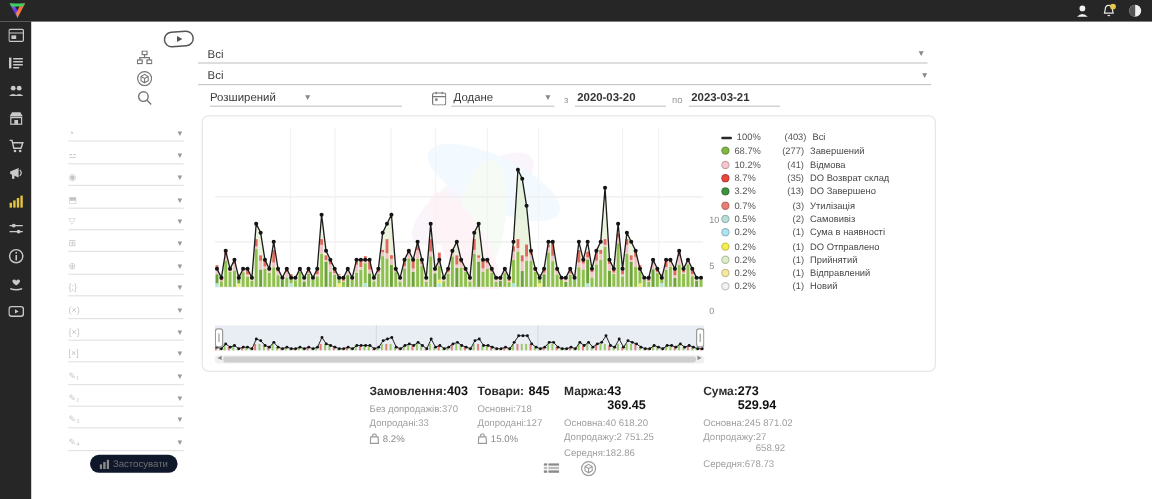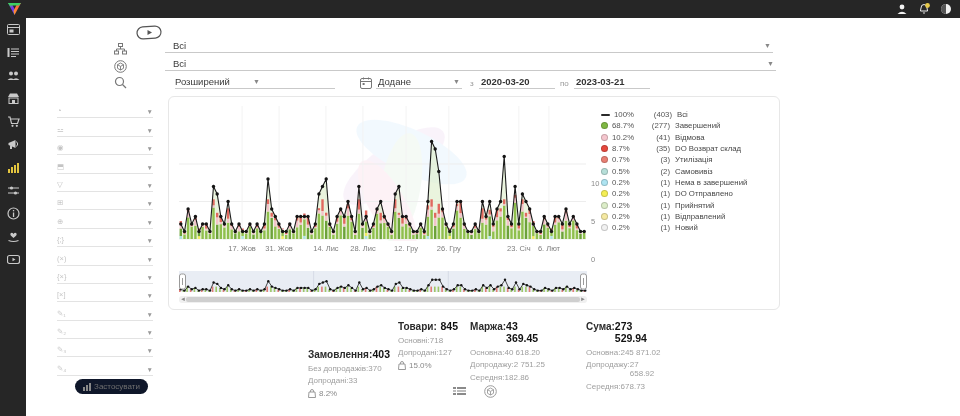--- a/index.html
+++ b/index.html
@@ -793,30 +793,20 @@
       <circle cx="387.0" cy="103.0" r="1.7" fill="#141414"></circle>
       <circle cx="390.6" cy="118.0" r="1.7" fill="#141414"></circle>
       <circle cx="394.3" cy="110.5" r="1.7" fill="#141414"></circle>
       <circle cx="397.9" cy="118.0" r="1.7" fill="#141414"></circle>
       <circle cx="401.5" cy="125.5" r="1.7" fill="#141414"></circle>
       <circle cx="405.2" cy="125.5" r="1.7" fill="#141414"></circle>
     </svg>
   <span class="ytick" style="top:158px">0</span>
   <span class="ytick" style="top:120px">5</span>
   <span class="ytick" style="top:82px">10</span>
-  <div id="xticks">
-      <span class="xtick" style="left: 63.085px;">17. Жов</span>
-      <span class="xtick" style="left: 100.122px;">31. Жов</span>
-      <span class="xtick" style="left: 146.927px;">14. Лис</span>
-      <span class="xtick" style="left: 183.964px;">28. Лис</span>
-      <span class="xtick" style="left: 227.106px;">12. Гру</span>
-      <span class="xtick" style="left: 269.841px;">26. Гру</span>
-      <span class="xtick" style="left: 339.845px;">23. Січ</span>
-      <span class="xtick" style="left: 369.963px;">6. Лют</span>
-    </div>
   <div id="legend">
       <div class="lg-row">
         <span class="lg-dash"></span>
         <span style="flex:0 0 0px"></span>
         <span class="lg-pct">100%</span>
         <span class="lg-cnt">(403)</span>
         <span class="lg-lbl">Всі</span>
       </div>
       <div class="lg-row">
         <span class="lg-sw" style="background:#7fb843;border:1px solid rgba(0,0,0,.18)"></span>
@@ -830,36 +820,42 @@
         <span class="lg-cnt">(41)</span>
         <span class="lg-lbl">Відмова</span>
       </div>
       <div class="lg-row">
         <span class="lg-sw" style="background:#e6483d;border:1px solid rgba(0,0,0,.18)"></span>
         <span class="lg-pct">8.7%</span>
         <span class="lg-cnt">(35)</span>
         <span class="lg-lbl">DO Возврат склад</span>
       </div>
       <div class="lg-row">
+        <span class="lg-sw" style="background:#3f9142;border:1px solid rgba(0,0,0,.18)"></span>
+        <span class="lg-pct">3.2%</span>
+        <span class="lg-cnt">(13)</span>
+        <span class="lg-lbl">DO Завершено</span>
+      </div>
+      <div class="lg-row">
         <span class="lg-sw" style="background:#e87f74;border:1px solid rgba(0,0,0,.18)"></span>
         <span class="lg-pct">0.7%</span>
         <span class="lg-cnt">(3)</span>
         <span class="lg-lbl">Утилізація</span>
       </div>
       <div class="lg-row">
         <span class="lg-sw" style="background:#b7dfd9;border:1px solid rgba(0,0,0,.18)"></span>
         <span class="lg-pct">0.5%</span>
         <span class="lg-cnt">(2)</span>
         <span class="lg-lbl">Самовивіз</span>
       </div>
       <div class="lg-row">
         <span class="lg-sw" style="background:#aee4f2;border:1px solid rgba(0,0,0,.18)"></span>
         <span class="lg-pct">0.2%</span>
         <span class="lg-cnt">(1)</span>
-        <span class="lg-lbl">Нема в завершений</span>
+        <span class="lg-lbl">Сума в наявності</span>
       </div>
       <div class="lg-row">
         <span class="lg-sw" style="background:#f4ee54;border:1px solid rgba(0,0,0,.18)"></span>
         <span class="lg-pct">0.2%</span>
         <span class="lg-cnt">(1)</span>
         <span class="lg-lbl">DO Отправлено</span>
       </div>
       <div class="lg-row">
         <span class="lg-sw" style="background:#dcedc8;border:1px solid rgba(0,0,0,.18)"></span>
         <span class="lg-pct">0.2%</span>
@@ -1118,21 +1114,21 @@
       </g>
     </svg>
   <div id="hscroll">
     <span class="arr" style="left:1px">◄</span>
     <div class="thumb"></div>
     <span class="arr" style="right:1px">►</span>
   </div>
 </div>
 
 <div id="stats">
-    <div class="stat-col" style="left: 308px; width: 82px; margin-top: 28px;">
+    <div class="stat-col" style="left: 308px; width: 82px;">
       <div class="stat-title">
         <span class="t">Замовлення:</span>
         <span class="v">403</span>
       </div>
       <div class="stat-sub">
         <span>Без допродажів:</span>
         <span>370</span>
       </div>
       <div class="stat-sub">
         <span>Допродані:</span>

